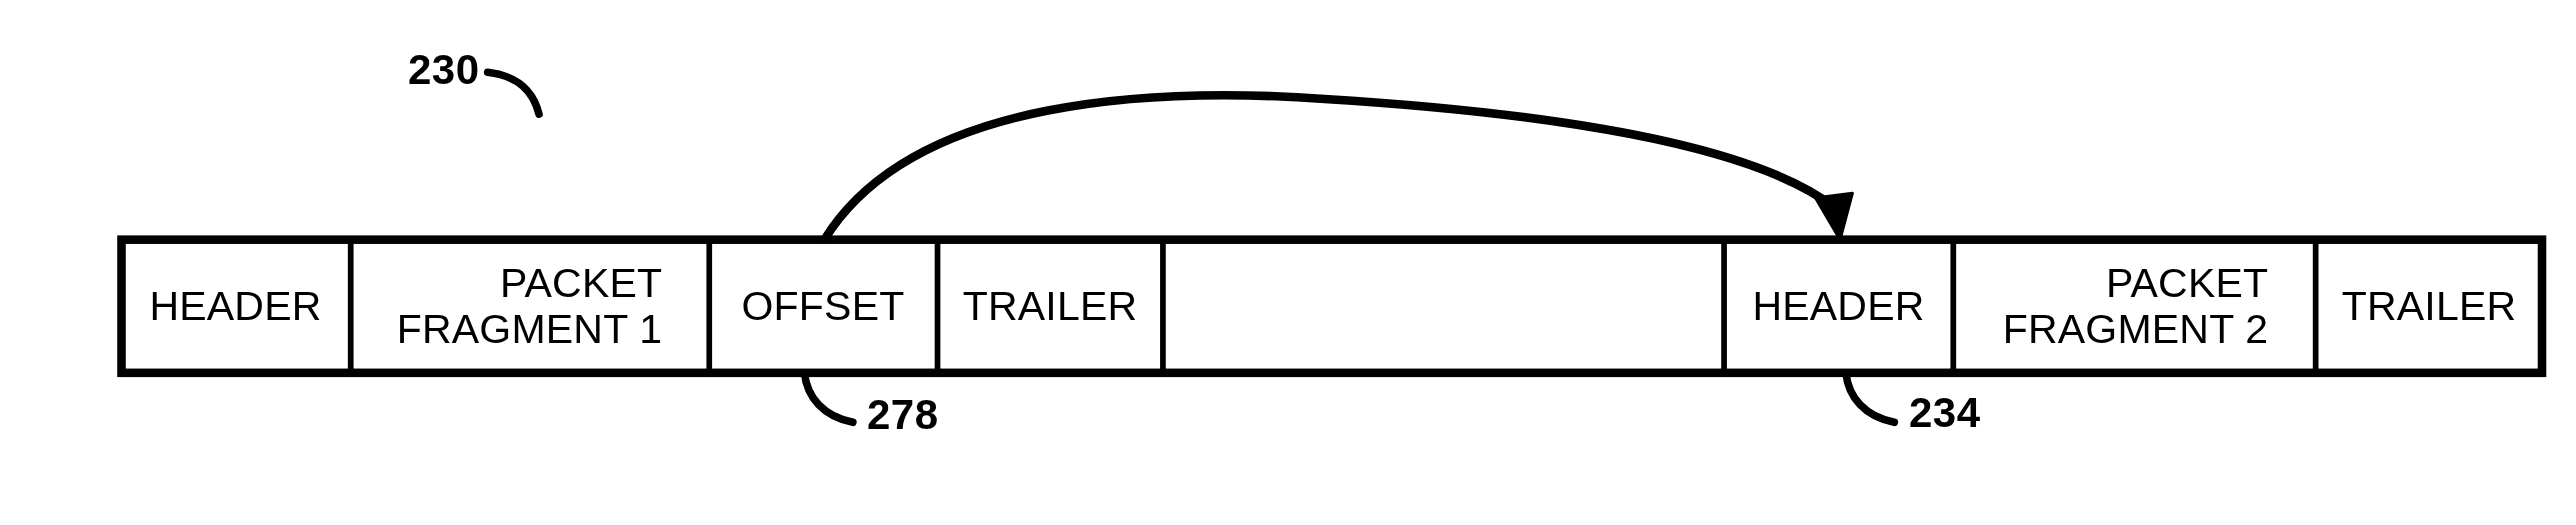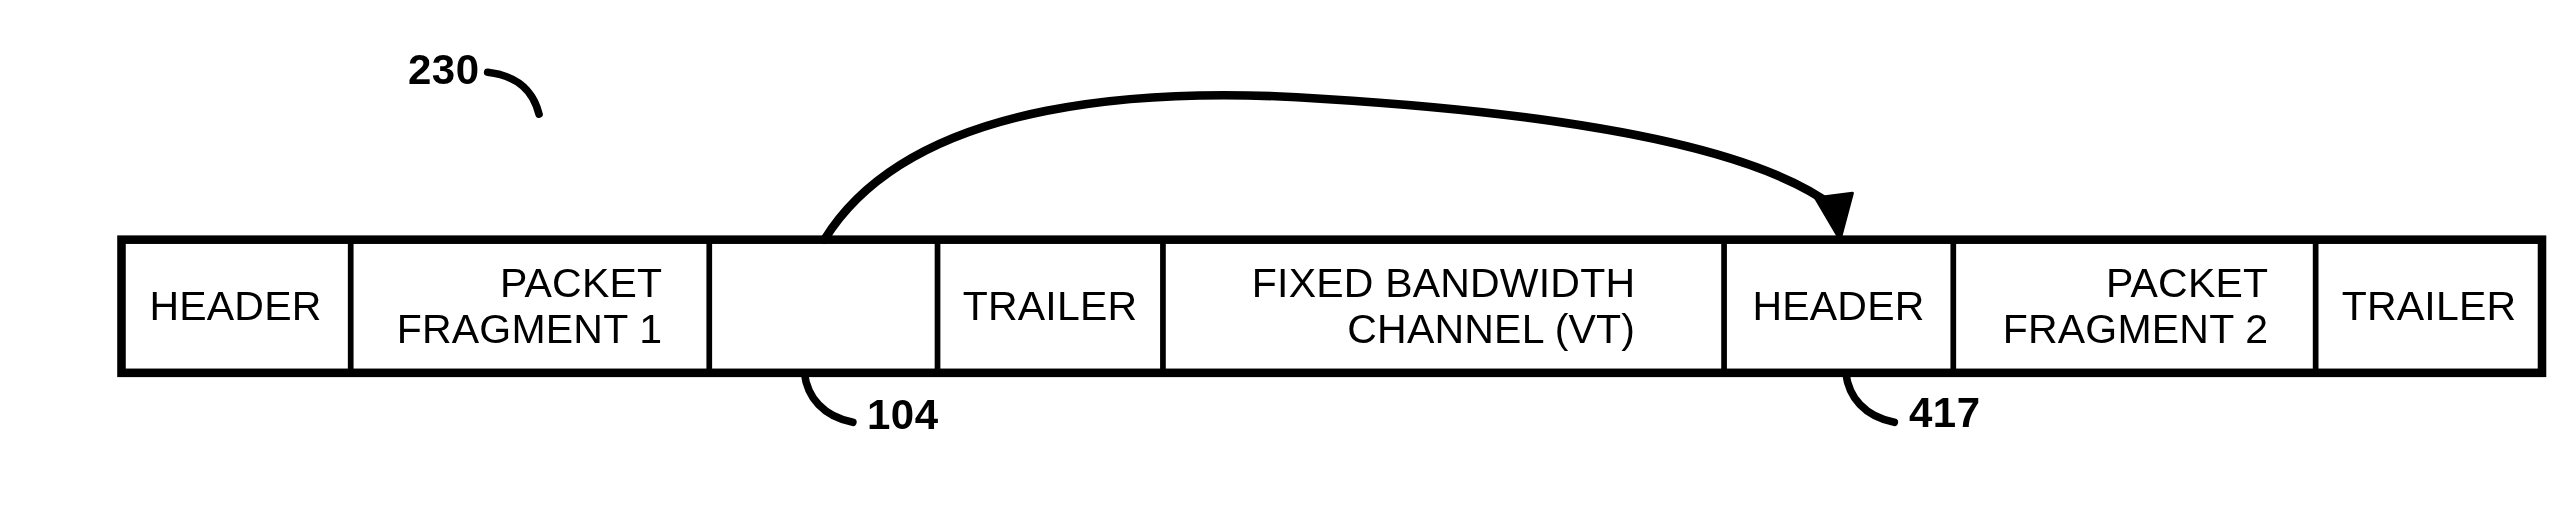--- a/index.html
+++ b/index.html
@@ -80,33 +80,32 @@
     <path d="M 845 392 C 848 418, 865 438, 896 444" fill="none" stroke="#000000" stroke-width="8" stroke-linecap="round"></path>
 
     <path d="M 1940 392 C 1943 418, 1960 438, 1991 444" fill="none" stroke="#000000" stroke-width="8" stroke-linecap="round"></path>
   </svg>
 
   <div class="cell-label" style="left:121px; top:240px; width:229px; height:133px;">HEADER</div>
 
   <div class="cell-label" style="left:350px; top:240px; width:359px; height:133px;">PACKET
 FRAGMENT 1</div>
 
+  <div class="cell-label" style="left:709px; top:240px; width:228px; height:133px;">OFFSET</div>
 
   <div class="cell-label" style="left:937px; top:240px; width:226px; height:133px;">TRAILER</div>
 
-  <div class="cell-label" style="left:1163px; top:240px; width:561px; height:133px;">FIXED BANDWIDTH
-CHANNEL (VT)</div>
 
   <div class="cell-label" style="left:1724px; top:240px; width:229px; height:133px;">HEADER</div>
 
   <div class="cell-label" style="left:1954px; top:240px; width:363px; height:133px;">PACKET
 FRAGMENT 2</div>
 
   <div class="cell-label" style="left:2316px; top:240px; width:226px; height:133px;">TRAILER</div>
 
   <div class="ref-num" style="left:400px; top:49px;">230</div>
 
-  <div class="ref-num" style="left:859px; top:394px;">104</div>
+  <div class="ref-num" style="left:859px; top:394px;">278</div>
 
-  <div class="ref-num" style="left:1901px; top:392px;">417</div>
+  <div class="ref-num" style="left:1901px; top:392px;">234</div>
 
 </div>
 
 
 </body></html>

